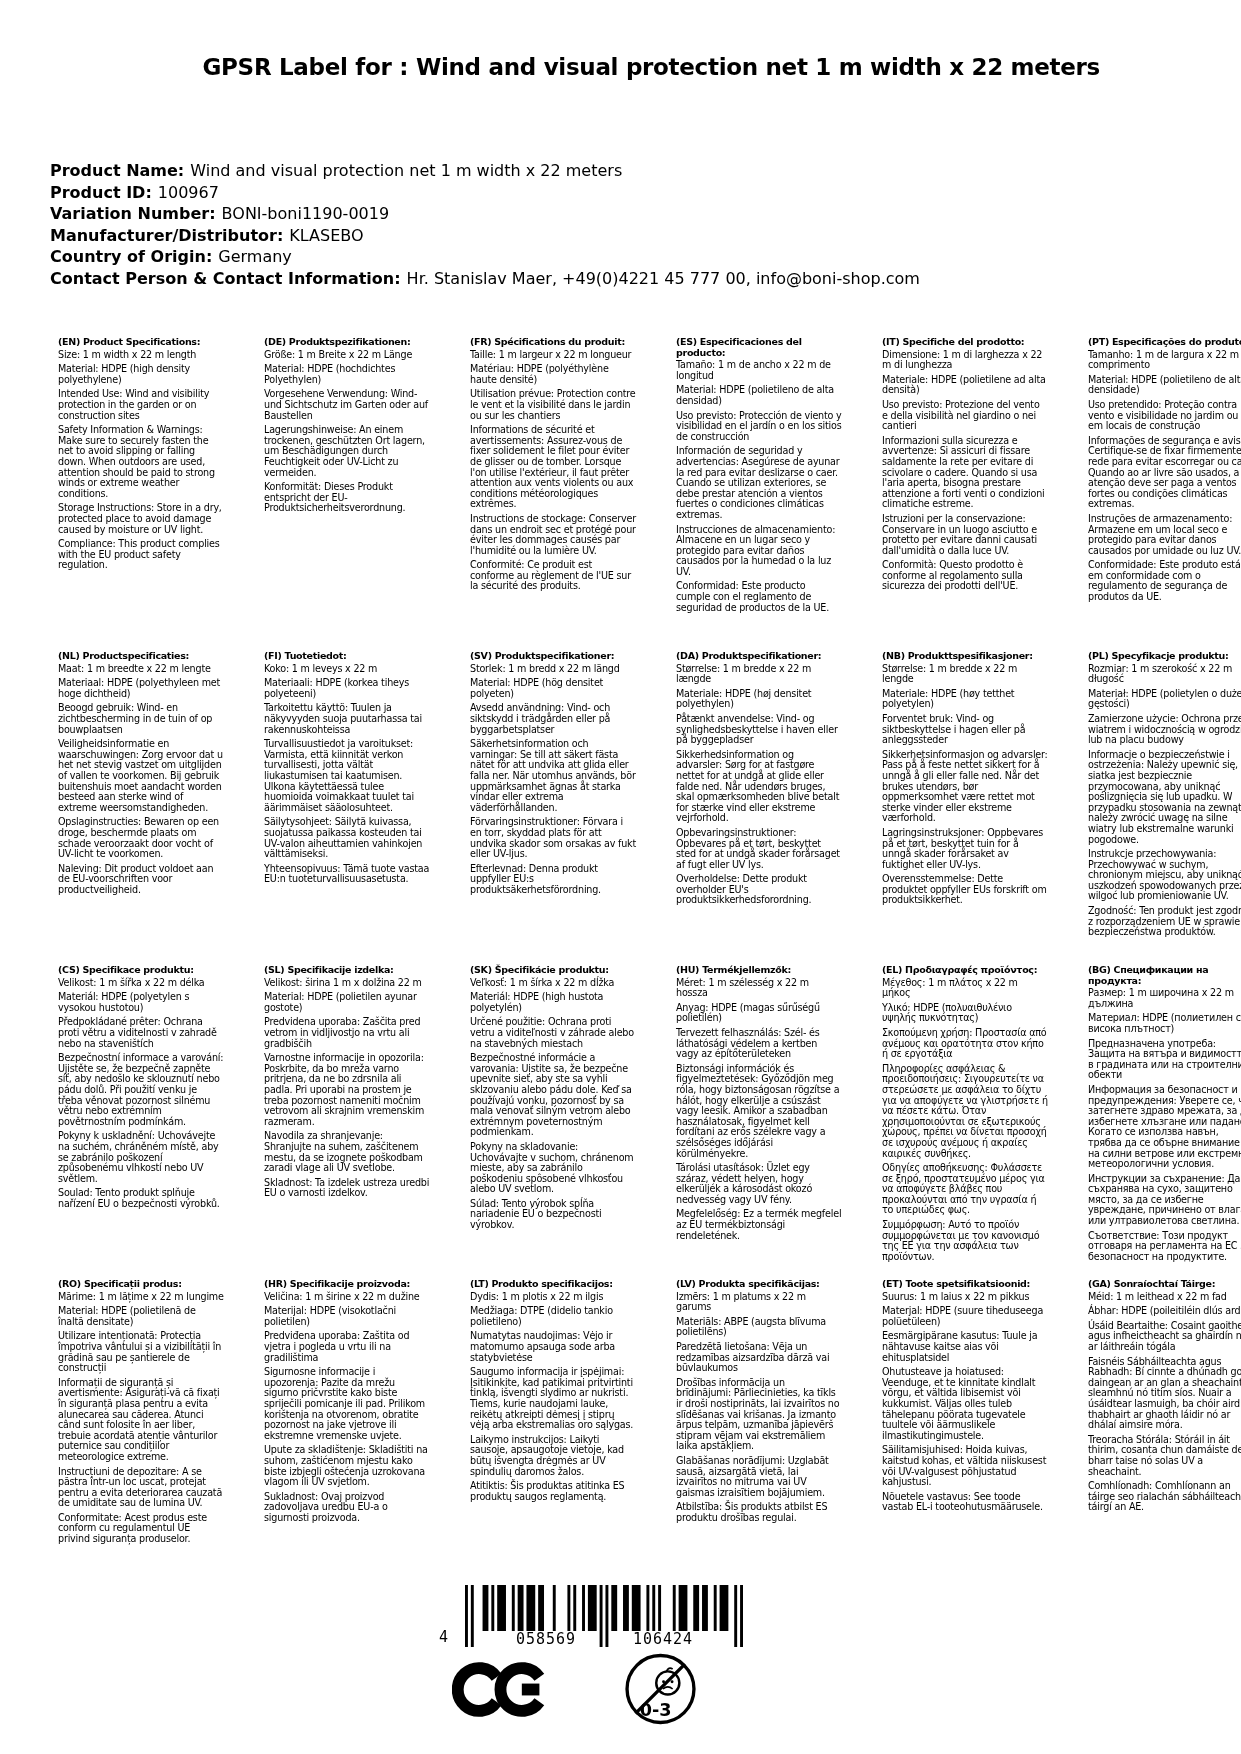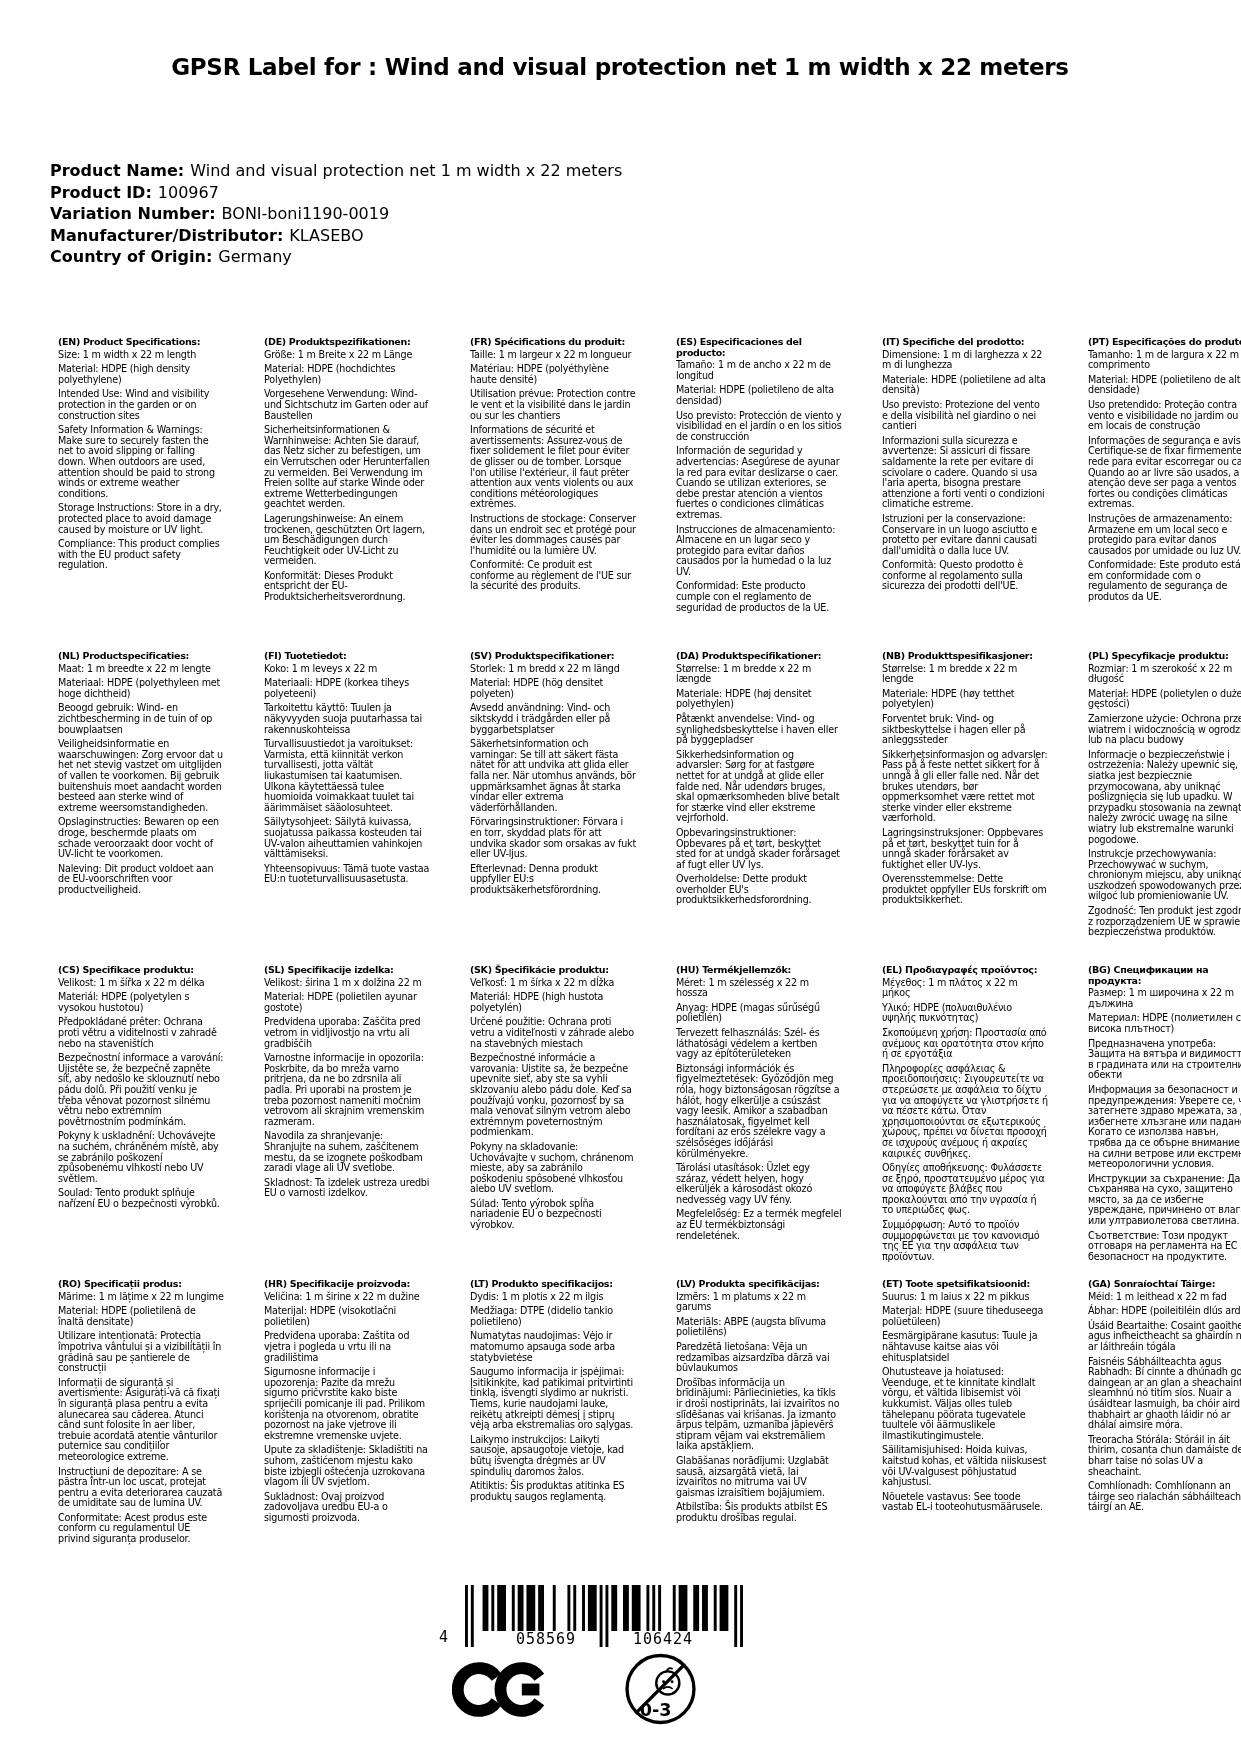--- a/index.html
+++ b/index.html
@@ -1,18 +1,18 @@
 <!DOCTYPE html>
 <html><head>
 <meta charset="utf-8">
 <style>
   html,body{margin:0;padding:0;}
   body{width:1241px;height:1754px;position:relative;background:#ffffff;color:#000;
        font-family:"DejaVu Sans", sans-serif;}
-  .page-title{position:absolute;top:52px;left:140px;width:960px;margin:0;text-align:center;
+  .page-title{position:absolute;top:52px;left:140px;width:960px;margin:0;text-align:right;
        font-size:23px;line-height:30px;font-weight:bold;letter-spacing:-0.3px;}
   .product-info{position:absolute;top:160px;left:50px;width:900px;font-size:16px;line-height:21.5px;}
   .product-info .row b{font-weight:bold;margin-right:6px;}
   .lang-grid{position:absolute;top:337px;left:58px;display:grid;
        grid-template-columns:repeat(6,166px);column-gap:40px;grid-auto-rows:314px;}
   .lang-block{overflow:visible;}
   .lang-block h3{margin:0 0 2px 0;font-size:9.5px;line-height:10.6px;letter-spacing:-0.3px;font-weight:bold;}
   .lang-block p{margin:0 0 4px 0;font-size:9.6px;line-height:10.6px;letter-spacing:-0.2px;}
   .barcode{position:absolute;left:465px;top:1585px;width:278px;height:62px;}
   .barcode svg{position:absolute;left:0;top:0;width:278px;height:62px;}
@@ -27,38 +27,38 @@
 <body>
 
 <h1 class="page-title">GPSR Label for : Wind and visual protection net 1 m width x 22 meters</h1>
 
 <div class="product-info" id="product-info">
     <div class="row"><b>Product Name:</b><span>Wind and visual protection net 1 m width x 22 meters</span></div>
     <div class="row"><b>Product ID:</b><span>100967</span></div>
     <div class="row"><b>Variation Number:</b><span>BONI-boni1190-0019</span></div>
     <div class="row"><b>Manufacturer/Distributor:</b><span>KLASEBO</span></div>
     <div class="row"><b>Country of Origin:</b><span>Germany</span></div>
+    <div class="row"><b>Contact Person &amp; Contact Information:</b><span>Hr. Stanislav Maer, +49(0)4221 45 777 00, info@boni-shop.com</span></div>
   </div>
 
 <div class="lang-grid" id="lang-grid">
     <div class="lang-block">
       <h3>(EN) Product Specifications:</h3>
       <p>Size: 1 m width x 22 m length</p>
       <p>Material: HDPE (high density polyethylene)</p>
       <p>Intended Use: Wind and visibility protection in the garden or on construction sites</p>
       <p>Safety Information &amp; Warnings: Make sure to securely fasten the net to avoid slipping or falling down. When outdoors are used, attention should be paid to strong winds or extreme weather conditions.</p>
       <p>Storage Instructions: Store in a dry, protected place to avoid damage caused by moisture or UV light.</p>
       <p>Compliance: This product complies with the EU product safety regulation.</p>
     </div>
     <div class="lang-block">
       <h3>(DE) Produktspezifikationen:</h3>
       <p>Größe: 1 m Breite x 22 m Länge</p>
       <p>Material: HDPE (hochdichtes Polyethylen)</p>
       <p>Vorgesehene Verwendung: Wind- und Sichtschutz im Garten oder auf Baustellen</p>
-      <p>Sicherheitsinformationen &amp; Warnhinweise: Achten Sie darauf, das Netz sicher zu befestigen, um ein Verrutschen oder Herunterfallen zu vermeiden. Bei Verwendung im Freien sollte auf starke Winde oder extreme Wetterbedingungen geachtet werden.</p>
       <p>Lagerungshinweise: An einem trockenen, geschützten Ort lagern, um Beschädigungen durch Feuchtigkeit oder UV-Licht zu vermeiden.</p>
       <p>Konformität: Dieses Produkt entspricht der EU-Produktsicherheitsverordnung.</p>
     </div>
     <div class="lang-block">
       <h3>(FR) Spécifications du produit:</h3>
       <p>Taille: 1 m largeur x 22 m longueur</p>
       <p>Matériau: HDPE (polyéthylène haute densité)</p>
       <p>Utilisation prévue: Protection contre le vent et la visibilité dans le jardin ou sur les chantiers</p>
       <p>Informations de sécurité et avertissements: Assurez-vous de fixer solidement le filet pour éviter de glisser ou de tomber. Lorsque l'on utilise l'extérieur, il faut prêter attention aux vents violents ou aux conditions météorologiques extrêmes.</p>
       <p>Instructions de stockage: Conserver dans un endroit sec et protégé pour éviter les dommages causés par l'humidité ou la lumière UV.</p>

